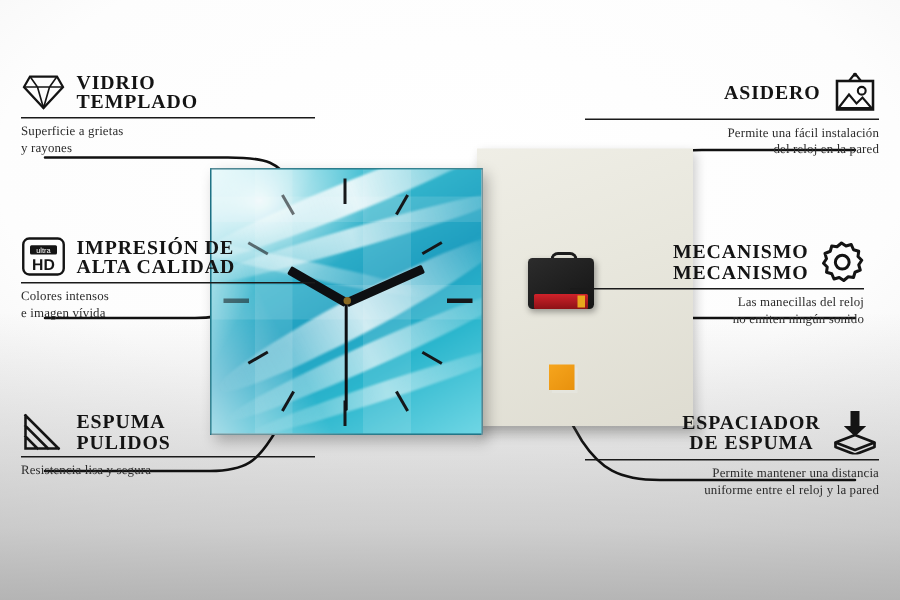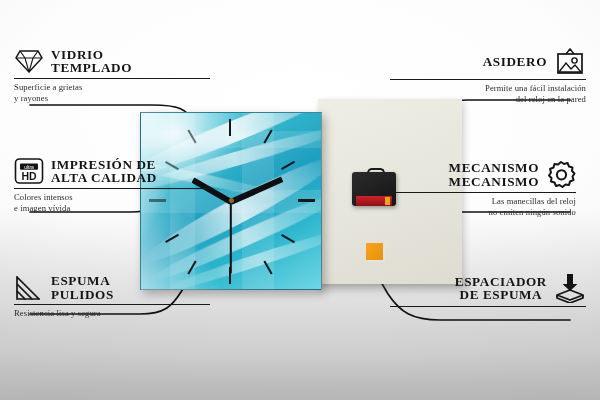--- a/index.html
+++ b/index.html
@@ -233,15 +233,17 @@
         <div class="t1">ESPACIADOR</div>
         <div class="t2">DE ESPUMA</div>
       </div>
       <svg class="icon" width="32" height="30" viewBox="0 0 32 30">
         <path d="M13 1 H19 V11 H23.5 L16 18 L8.5 11 H13 Z" fill="#141414"></path>
         <path d="M16 17 L29 22 L16 27 L3 22 Z" fill="none" stroke="#141414" stroke-width="1.8" stroke-linejoin="round"></path>
         <path d="M3 22 V25 L16 30 L29 25 V22" fill="none" stroke="#141414" stroke-width="1.8" stroke-linejoin="round"></path>
       </svg>
     </div>
     <div class="rule"></div>
+    <div class="desc" style="white-space:pre-line;">Permite mantener una distancia
+uniforme entre el reloj y la pared</div>
   </div>
 
 </div>
 
 </body></html>

